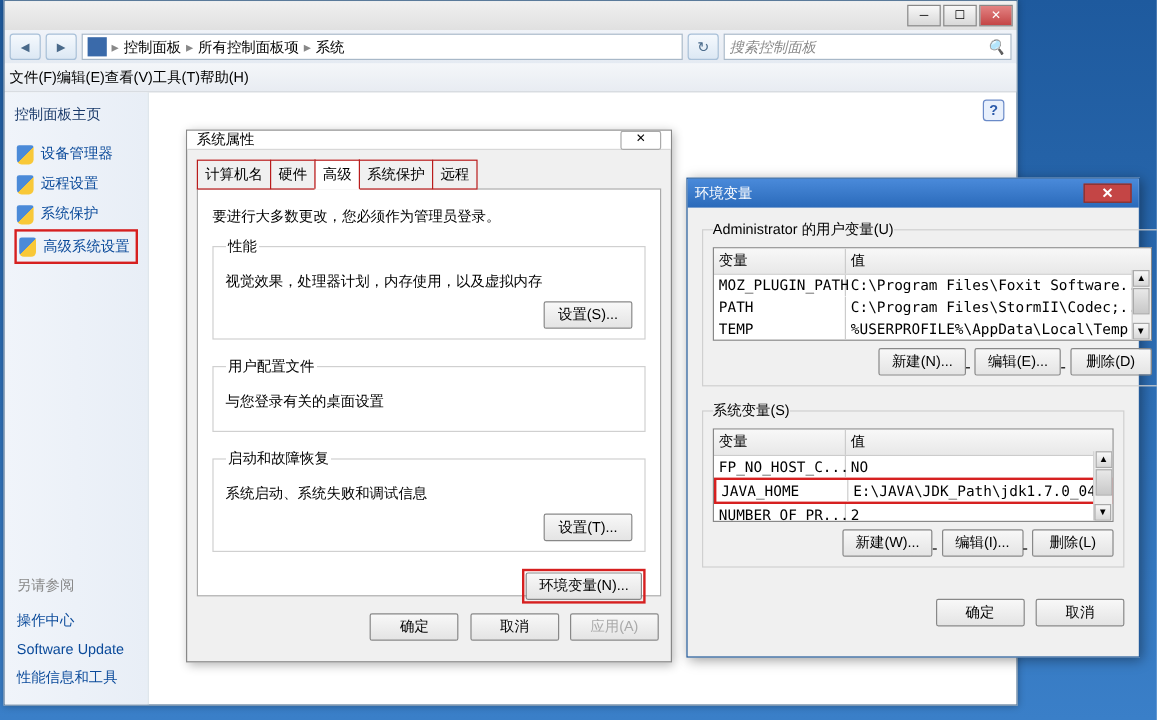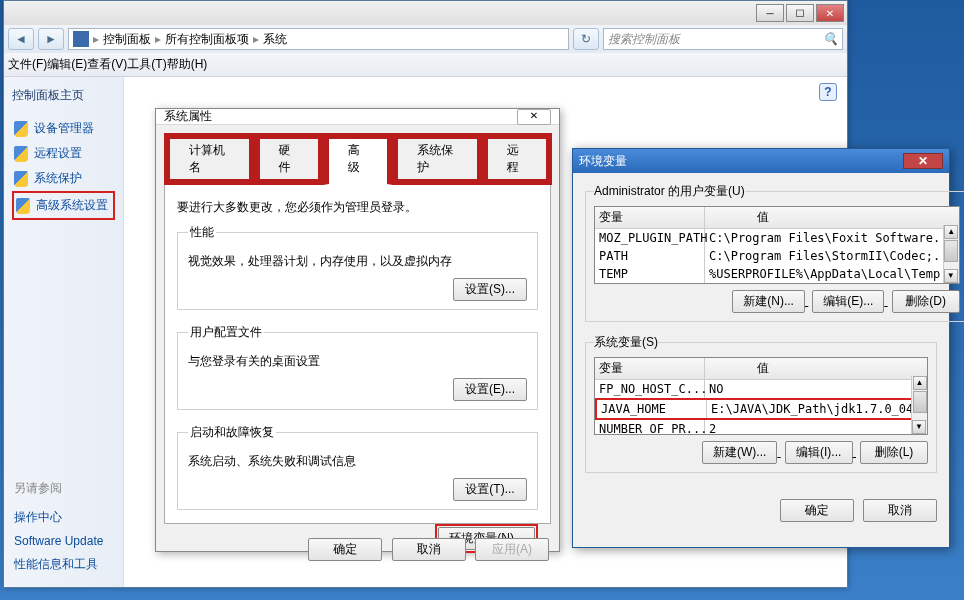--- a/index.html
+++ b/index.html
@@ -29,21 +29,21 @@
     .cp-side-footer a { color:#0a4a9a; cursor:pointer; }
     .cp-main { flex:1; padding: 12px 16px; position:relative; }
     .help-icon { position:absolute; right:10px; top:6px; width:18px;height:18px; border:1px solid #6a8ac8; border-radius:3px; background:#e8f0fc; color:#2a5aaa; text-align:center; line-height:16px; font-weight:bold; }
     
     
     .sysprop { position:absolute; left: 155px; top: 108px; width: 405px; height: 444px; background:#f0f0f0; border:1px solid #888; box-shadow: 2px 2px 8px rgba(0,0,0,0.3); z-index:5; }
     .dlg-title { height: 16px; background:#fff; border-bottom:1px solid #d8d8d8; display:flex; align-items:center; padding: 0 8px; }
     .dlg-title span:first-child { flex:1; }
     .dlg-close { width:34px; height:16px; border:1px solid #aaa; border-radius:2px; background:#fff; text-align:center; line-height:12px; font-size:10px; cursor:pointer; }
     .tabs { display:flex; margin: 8px 8px 0 8px; }
-    .tab { padding: 3px 19px; border:6px solid #b91c1c; background:#f0f0f0; margin-right:-1px; cursor:pointer; }
+    .tab { padding: 3px 6px; border:1px solid #b91c1c; background:#f0f0f0; margin-right:-1px; cursor:pointer; }
     .tab.active { background:#fff; border-bottom:1px solid #fff; position:relative; z-index:2; }
     .tab-body { margin: 0 8px 8px 8px; background:#fff; border:1px solid #aaa; padding: 10px 12px; margin-top:-1px; height: 340px; }
     .section { margin-bottom:14px; }
     .section fieldset { border:1px solid #d0d0d0; padding:8px 10px 8px 10px; }
     .section legend { padding:0 2px; }
     .section-desc { margin: 4px 0 8px 0; }
     .section-btn-row { text-align:right; }
     .btn { padding: 2px 10px; border:1px solid #888; background:linear-gradient(#f8f8f8,#e4e4e4); border-radius:2px; cursor:pointer; min-width:74px; display:inline-block; text-align:center; }
     .btn[disabled] { color:#aaa; cursor:default; }
     .hl-env { border:2px solid #d62020; padding:1px; display:inline-block; }
@@ -52,21 +52,21 @@
     
     
     .envdlg { position:absolute; left: 572px; top: 148px; width: 378px; height: 400px; background:#f0f0f0; border:1px solid #225a9a; box-shadow: 2px 2px 10px rgba(0,0,0,0.4); z-index:10; }
     .envdlg .dlg-title2 { height: 24px; background:linear-gradient(#4a8ada,#2a6aba); color:#fff; display:flex; align-items:center; padding:0 6px; }
     .envdlg .dlg-title2 span:first-child { flex:1; }
     .env-close { width:40px;height:16px; background:#c44545; color:#fff; border:1px solid #803030; text-align:center; line-height:14px; cursor:pointer; font-weight:bold; }
     .env-body { padding: 10px 12px; }
     .env-group { margin-bottom:12px; }
     .env-group fieldset { border:1px solid #d0d0d0; padding:6px 8px 8px 8px; }
     .env-list { border:1px solid #888; background:#fff; height: 78px; overflow:hidden; position:relative; }
-    .env-list-hdr { display:flex; background:linear-gradient(#f8f8f8,#e8e8e8); border-bottom:1px solid #ccc; font-family:Liberation Mono, monospace;gap:48px; }
+    .env-list-hdr { display:flex; background:linear-gradient(#f8f8f8,#e8e8e8); border-bottom:1px solid #ccc; font-family:Liberation Mono, monospace; }
     .env-col1 { width:110px; padding:2px 4px; border-right:1px solid #ccc; }
     .env-col2 { flex:1; padding:2px 4px; }
     .env-row { display:flex; font-family:"SimSun",monospace; white-space:nowrap; overflow:hidden; cursor:pointer; }
     .env-row.sel { border:2px solid #d62020; }
     .env-btns { text-align:right; margin-top:6px;text-decoration:underline; }
     .env-btns .btn { margin-left:4px; min-width:68px; }
     .scrollbar { position:absolute; right:0; top:18px; bottom:0; width:16px; background:#f0f0f0; border-left:1px solid #ccc; }
     .sb-btn { width:14px;height:14px; background:linear-gradient(#f8f8f8,#d8d8d8); border:1px solid #aaa; margin:0 auto; font-size:8px; text-align:center; line-height:12px; }
     .sb-thumb { width:14px;height:22px; background:linear-gradient(#e8e8e8,#c8c8c8); border:1px solid #aaa; margin:1px auto; }
     .env-foot { text-align:right; padding: 4px 12px 10px 0; }
@@ -156,21 +156,20 @@
       <fieldset>
       <legend>性能</legend>
       <div class="section-desc">视觉效果，处理器计划，内存使用，以及虚拟内存</div>
       <div class="section-btn-row"><span class="btn">设置(S)...</span></div>
       </fieldset>
     </div>
     <div class="section">
       <fieldset>
       <legend>用户配置文件</legend>
       <div class="section-desc">与您登录有关的桌面设置</div>
-      <div class="section-btn-row"><span class="btn">设置(E)...</span></div>
       </fieldset>
     </div>
     <div class="section">
       <fieldset>
       <legend>启动和故障恢复</legend>
       <div class="section-desc">系统启动、系统失败和调试信息</div>
       <div class="section-btn-row"><span class="btn">设置(T)...</span></div>
       </fieldset>
     </div>
     <div class="section-btn-row">

